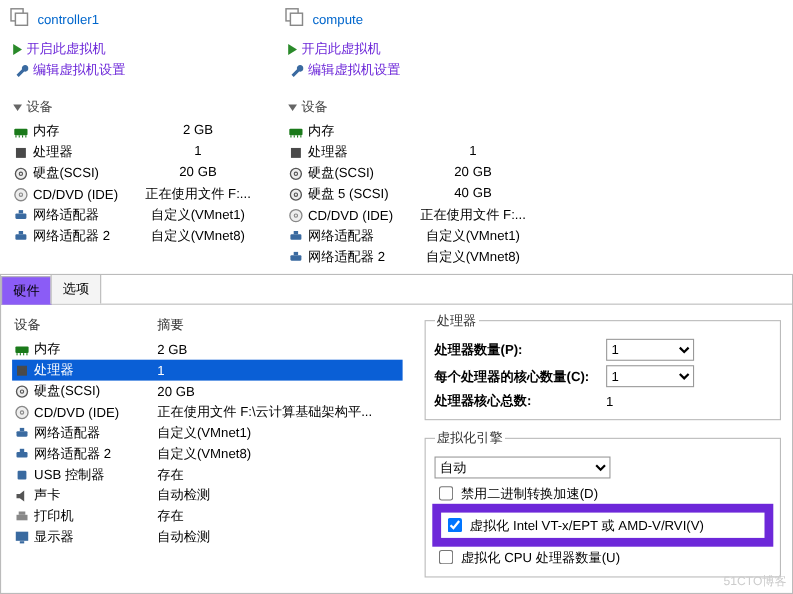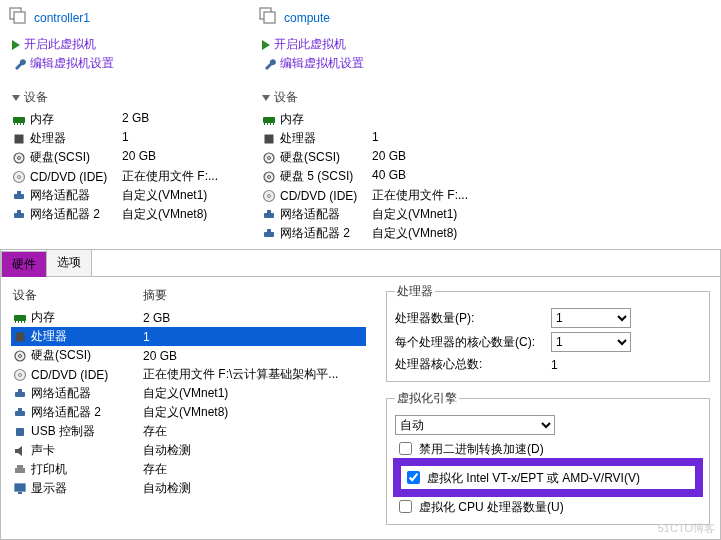--- a/index.html
+++ b/index.html
@@ -1,47 +1,47 @@
 <!DOCTYPE html>
 <html><head>
 <meta charset="utf-8">
 <style>
   * { box-sizing: border-box; font-family: "Microsoft YaHei", "Segoe UI", sans-serif; font-size: 12px; }
   body { margin: 0; background: #fff; width: 721px; }
   .top { display: flex; padding: 4px 0; }
-  .vm-card { width: 250px; padding: 0 8px; }
+  .vm-card { width: 250px; padding: 0 8px; text-align: center; }
   .vm-title { display: flex; align-items: center; gap: 6px; color: #0066cc; font-size: 15px; padding: 2px 0 6px; }
   .vm-title .stack-icon svg { width: 20px; height: 20px; }
   .vm-links { margin-left: 4px; }
   .vm-links .link { display: flex; align-items: center; gap: 4px; color: #6d28d9; padding: 1px 0; cursor: pointer; }
   .tri { width: 0; height: 0; border-top: 5px solid transparent; border-bottom: 5px solid transparent; border-left: 8px solid #2a8a2a; }
   .wrench { width: 14px; height: 14px; }
   .section-head { color: #444; margin: 16px 0 4px 4px; display: flex; align-items: center; gap: 4px; }
   .section-head::before { content: ""; width: 0; height: 0; border-left: 4px solid transparent; border-right: 4px solid transparent; border-top: 6px solid #666; }
   .dev-row { display: flex; padding: 1px 4px; }
   .dev-row .lbl { display: flex; align-items: center; gap: 4px; width: 110px; white-space: nowrap; }
   .dev-row .val { flex: 1; white-space: nowrap; overflow: hidden; text-overflow: ellipsis; }
   .ico { width: 14px; height: 14px; flex: none; }
   .settings-dlg { border: 1px solid #bbb; margin-top: 2px; }
   .tabstrip { display: flex; border-bottom: 1px solid #bbb; }
-  .tab { padding: 4px 10px; border: 1px solid #bbb; border-bottom: none; margin-right: -1px; background: #a21caf; position: relative; top: 1px; }
+  .tab { padding: 4px 10px; border: 1px solid #bbb; border-bottom: none; margin-right: -1px; background: #8b5cf6; position: relative; top: 1px; }
   .tab.inactive { background: #f4f4f4; top: 0; border-top: none; }
   .dlg-body { display: flex; }
   .hw-list { width: 375px; padding: 6px 10px; }
   .hw-head { display: flex; font-weight: normal; color: #333; padding: 4px 2px; }
   .hw-head .c1 { width: 130px; }
   .hw-row { display: flex; align-items: center; padding: 1px 2px; }
   .hw-row .c1 { width: 130px; display: flex; align-items: center; gap: 4px; white-space: nowrap; }
   .hw-row .c2 { flex: 1; white-space: nowrap; overflow: hidden; text-overflow: ellipsis; }
   .hw-row.sel { background: #0a5fd6; color: #fff; }
   .cpu-pane { flex: 1; padding: 6px 10px; }
   .cpu-pane fieldset { border: 1px solid #bbb; margin: 0 0 8px 0; padding: 6px 8px; }
   .cpu-pane legend { color: #333; padding: 0 2px; }
   .form-row { display: flex; align-items: center; padding: 2px 0; gap: 6px; }
-  .form-row label { width: 150px; }
+  .form-row label { width: 150px; font-weight: bold; }
   .form-row .val { width: 40px; }
   select.num { width: 80px; background: #fff; border: 1px solid #999; height: 20px; }
   .chk { display: flex; align-items: flex-end; gap: 4px; padding: 2px 0; }
   .chk input { width: 13px; height: 13px; }
   .highlight-box { border: 8px solid #6d28d9; padding: 0 2px; margin: -2px; }
   .wm { position: absolute; right: 6px; bottom: 4px; color: #ccc; font-size: 11px; pointer-events: none; }
 
   
   .mem-ico rect { fill: #1a7a1a; }
   .cpu-ico rect { fill: #4a4a4a; stroke: #4a4a4a; }

